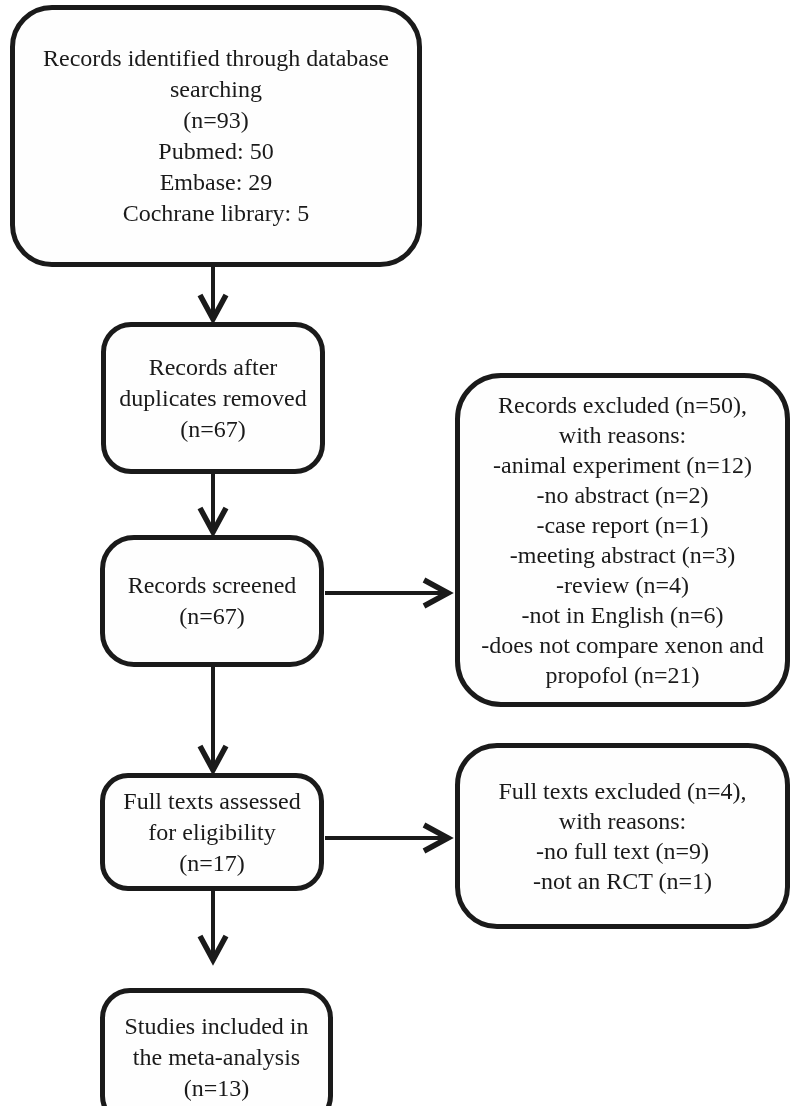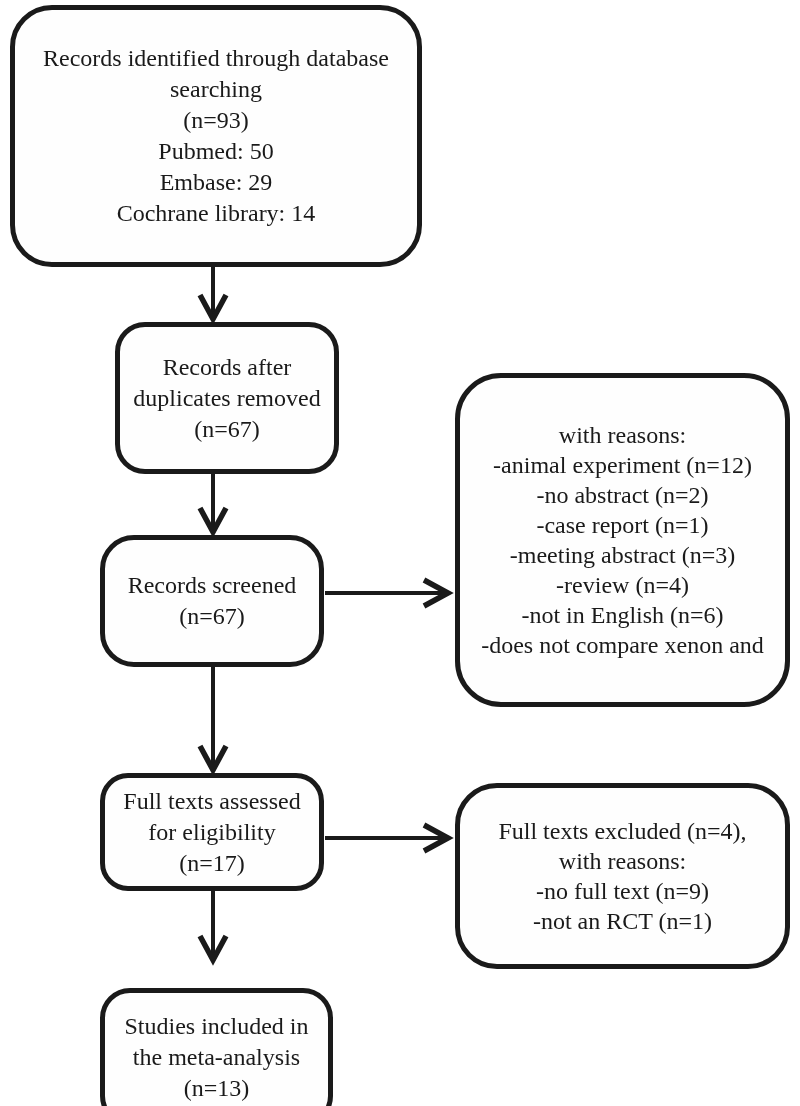--- a/index.html
+++ b/index.html
@@ -25,26 +25,26 @@
     flex-direction: column;
     justify-content: center;
     align-items: center;
     text-align: center;
     font-size: 24px;
     line-height: 31px;
   }
   .ln { white-space: nowrap; }
 
   .b-identified      { left: 10px;  top: 5px;   width: 412px; height: 262px; border-radius: 42px; }
-  .b-duplicates      { left: 101px; top: 322px; width: 224px; height: 152px; border-radius: 30px; margin-left: 14px; }
+  .b-duplicates      { left: 101px; top: 322px; width: 224px; height: 152px; border-radius: 30px; }
   .b-screened        { left: 100px; top: 535px; width: 224px; height: 132px; border-radius: 34px; }
   .b-fulltext        { left: 100px; top: 773px; width: 224px; height: 118px; border-radius: 28px; text-align: right; }
   .b-included        { left: 100px; top: 988px; width: 233px; height: 138px; border-radius: 30px; }
   .b-rec-excluded    { left: 455px; top: 373px; width: 335px; height: 334px; border-radius: 46px; line-height: 30px; }
-  .b-ft-excluded     { left: 455px; top: 743px; width: 335px; height: 186px; border-radius: 42px; line-height: 30px; margin-top: 40px; }
+  .b-ft-excluded     { left: 455px; top: 743px; width: 335px; height: 186px; border-radius: 42px; line-height: 30px; }
 
   .arrows {
     position: absolute;
     left: 0;
     top: 0;
     pointer-events: none;
   }
   .shaft {
     stroke: #1a1a1a;
     stroke-width: 4;
@@ -82,43 +82,45 @@
     <path class="shaft" d="M325 838 L443 838"></path>
     <path class="head" d="M424 825 L448 838 L424 851"></path>
   </svg>
 
   <div class="box b-identified">
     <div class="ln">Records identified through database</div>
     <div class="ln">searching</div>
     <div class="ln">(n=93)</div>
     <div class="ln">Pubmed: 50</div>
     <div class="ln">Embase: 29</div>
-    <div class="ln">Cochrane library: 14</div>
+    <div class="ln">Cochrane library: 5</div>
   </div>
 
   <div class="box b-duplicates">
     <div class="ln">Records after</div>
     <div class="ln">duplicates removed</div>
     <div class="ln">(n=67)</div>
   </div>
 
   <div class="box b-screened">
     <div class="ln">Records screened</div>
     <div class="ln">(n=67)</div>
   </div>
 
   <div class="box b-rec-excluded">
+    <div class="ln">Records excluded (n=50),</div>
     <div class="ln">with reasons:</div>
     <div class="ln">-animal experiment (n=12)</div>
     <div class="ln">-no abstract (n=2)</div>
     <div class="ln">-case report (n=1)</div>
     <div class="ln">-meeting abstract (n=3)</div>
     <div class="ln">-review (n=4)</div>
     <div class="ln">-not in English (n=6)</div>
     <div class="ln">-does not compare xenon and</div>
+    <div class="ln">propofol (n=21)</div>
   </div>
 
   <div class="box b-fulltext">
     <div class="ln">Full texts assessed</div>
     <div class="ln">for eligibility</div>
     <div class="ln">(n=17)</div>
   </div>
 
   <div class="box b-ft-excluded">
     <div class="ln">Full texts excluded (n=4),</div>

